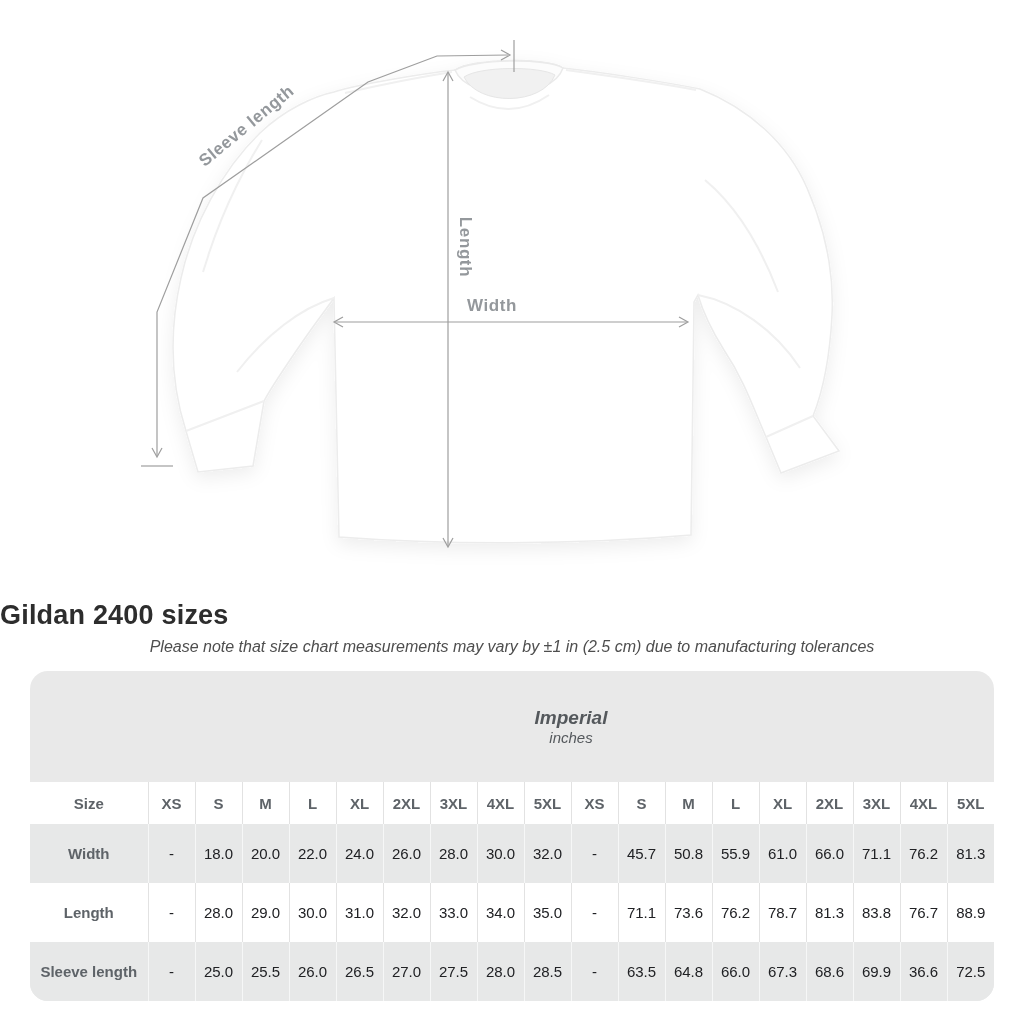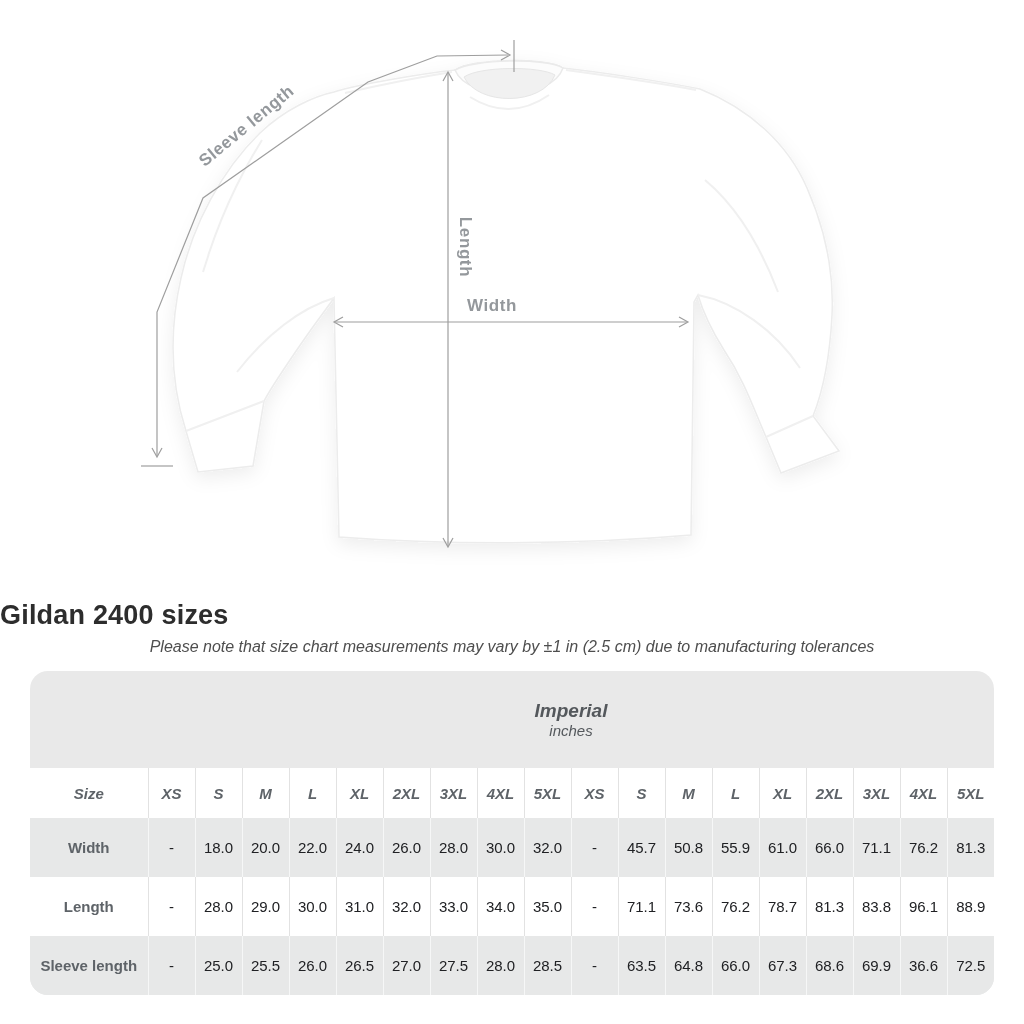--- a/index.html
+++ b/index.html
@@ -19,29 +19,29 @@
 
   
   .title { margin-top:8px; font-size:27px; font-weight:700;
            color:#2d2d2d; letter-spacing:0.2px; }
   .subtitle { margin-top:7px; text-align:center; font-size:16px; font-style:italic;
               color:#4e4e4e; }
 
   
   .chart { width:964px; margin:15px auto 0; background:#e9e9e9; border-radius:18px;
            overflow:hidden; }
-  .unit-band { display:flex; align-items:center; height:97px; }
+  .unit-band { display:flex; align-items:center; height:111px; }
   .band-spacer { width:118px; flex:0 0 118px; }
   .unit-half { flex:1 1 0; text-align:center; }
   .unit-name { font-size:19px; font-weight:700; font-style:italic; color:#54585c; }
   .unit-sub  { font-size:15px; font-style:italic; color:#54585c; }
 
   table { width:100%; border-collapse:collapse; table-layout:fixed; }
   th, td { text-align:center; vertical-align:middle; font-size:15px; padding:0; }
-  thead tr { height:50px; background:#ffffff;font-style:italic; }
+  thead tr { height:42px; background:#ffffff; }
   tbody tr { height:59px; }
   tr.gray  { background:#e7e8e8; }
   tr.white { background:#ffffff; }
   tr.white th + th, tr.white td + td { border-left:1px solid #e2e2e2; }
   tr.gray  td + td  { border-left:1px solid #f6f7f7; }
   th { font-weight:700; color:#5e6368; }
   td.label { font-weight:700; color:#5e6368; }
   td.val { color:#202124; }
 </style>
 </head>
@@ -212,21 +212,21 @@
             <td class="val">33.0</td>
             <td class="val">34.0</td>
             <td class="val">35.0</td>
             <td class="val">-</td>
             <td class="val">71.1</td>
             <td class="val">73.6</td>
             <td class="val">76.2</td>
             <td class="val">78.7</td>
             <td class="val">81.3</td>
             <td class="val">83.8</td>
-            <td class="val">96.1</td>
+            <td class="val">76.7</td>
             <td class="val">88.9</td>
           </tr>
           <tr class="gray">
             <td class="label">Sleeve length</td>
             <td class="val">-</td>
             <td class="val">25.0</td>
             <td class="val">25.5</td>
             <td class="val">26.0</td>
             <td class="val">26.5</td>
             <td class="val">27.0</td>

